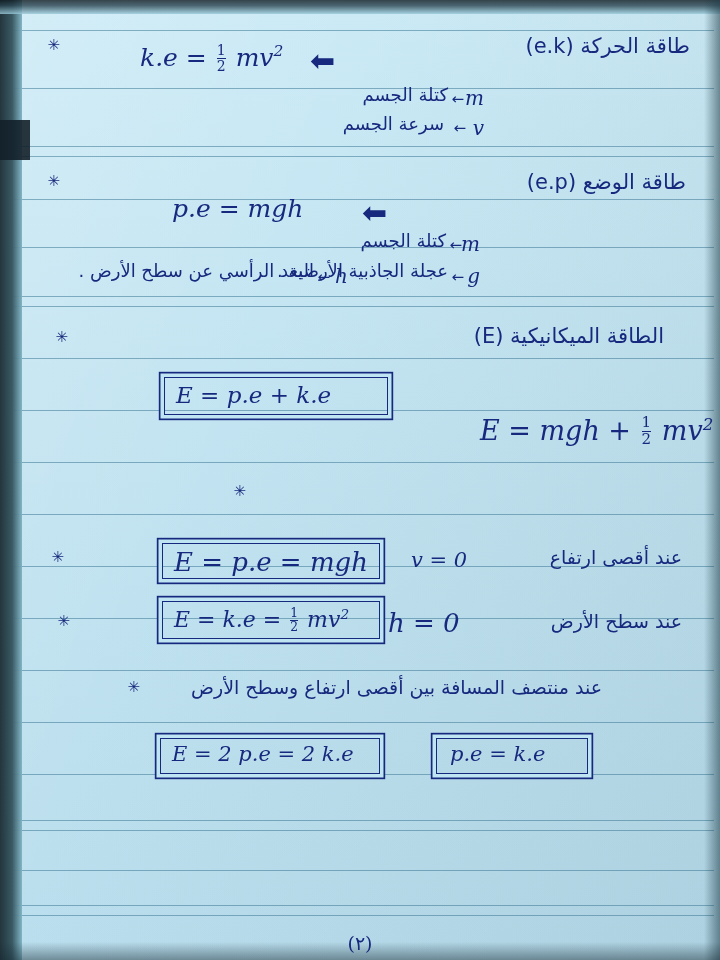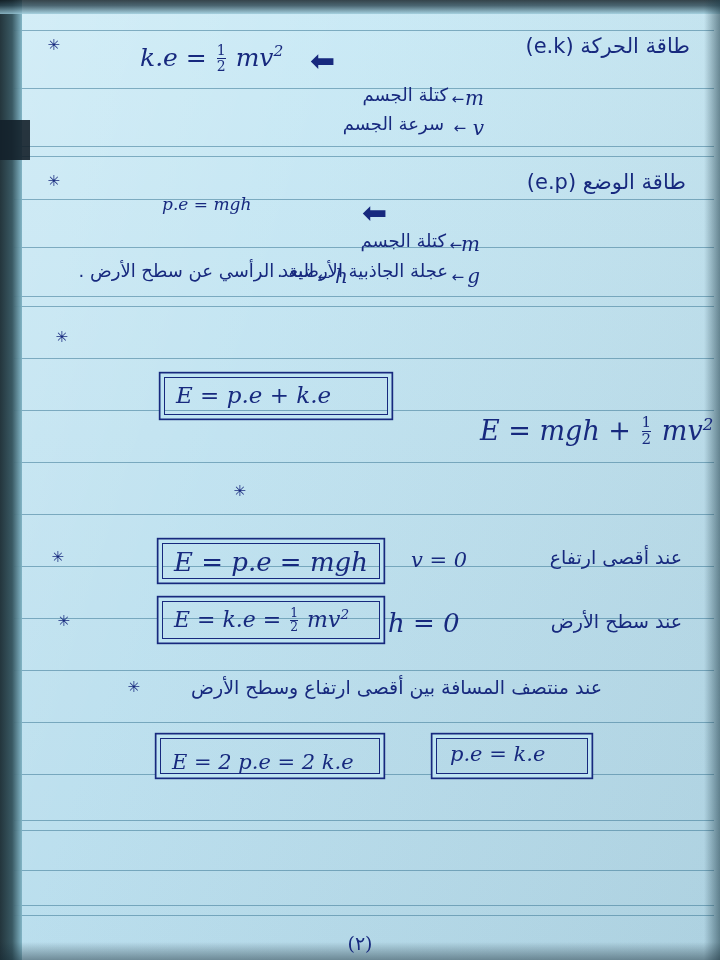--- a/index.html
+++ b/index.html
@@ -191,36 +191,37 @@
     <div class="smallarrow" style="right:256px; top:92px;">←</div>
     <div class="hw ar" style="right:272px; top:86px; font-size:18px;">كتلة الجسم</div>
 
     <div class="hw eq" style="right:236px; top:118px; font-size:20px;">v</div>
     <div class="smallarrow" style="right:254px; top:121px;">←</div>
     <div class="hw ar" style="right:276px; top:115px; font-size:18px;">سرعة الجسم</div>
 
     <div class="hw ar" style="right:34px; top:172px; font-size:21px;">طاقة الوضع (p.e)</div>
     <div class="hw star" style="right:660px; top:174px; font-size:15px;">✳</div>
 
-    <div class="hw eq" style="left:162px; top:196px; font-size:17px;text-align:right;">p.e = mgh</div>
+    <div class="hw eq" style="left:172px; top:196px; font-size:25px;text-align:right;">p.e = mgh</div>
 
     <div class="arrow" style="left:362px; top:198px;">⬅</div>
 
     <div class="hw eq" style="right:240px; top:234px; font-size:20px;">m</div>
     <div class="smallarrow" style="right:258px; top:238px;">←</div>
     <div class="hw ar" style="right:274px; top:232px; font-size:18px;">كتلة الجسم</div>
 
     <div class="hw eq" style="right:240px; top:266px; font-size:20px;">g</div>
     <div class="smallarrow" style="right:256px; top:270px;">←</div>
     <div class="hw ar" style="right:272px; top:262px; font-size:18px;">عجلة الجاذبية الأرضية .</div>
 
     <div class="hw eq" style="right:372px; top:266px; font-size:20px;">h</div>
     <div class="smallarrow" style="right:390px; top:270px;">←</div>
     <div class="hw ar" style="right:406px; top:262px; font-size:18px;">البعد الرأسي عن سطح الأرض .</div>
 
+    <div class="hw ar" style="right:56px; top:326px; font-size:21px;">الطاقة الميكانيكية (E)</div>
     <div class="hw star" style="right:652px; top:330px; font-size:15px;">✳</div>
 
     <div class="box" style="left:164px; top:377px; width:222px; height:36px;"></div>
     <div class="hw eq" style="left:176px; top:384px; font-size:23px;">E =  p.e  +  k.e</div>
 
     <div class="hw eq" style="left:480px; top:416px; font-size:27px;">
       <span>E = mgh +</span>
       <span class="frac">
         <span class="num">1</span>
         <span class="den">2</span>
@@ -248,20 +249,20 @@
         <span class="num">1</span>
         <span class="den">2</span>
       </span>
       <span>mv</span><span class="sup">2</span>
     </div>
 
     <div class="hw ar" style="right:118px; top:678px; font-size:19px;">عند منتصف المسافة بين أقصى ارتفاع وسطح الأرض</div>
     <div class="hw star" style="right:580px; top:680px; font-size:15px;">✳</div>
 
     <div class="box" style="left:160px; top:738px; width:218px; height:34px;"></div>
-    <div class="hw eq" style="left:172px; top:744px; font-size:21px;margin-top:8px;">E = 2 p.e = 2 k.e</div>
+    <div class="hw eq" style="left:172px; top:744px; font-size:21px;">E = 2 p.e = 2 k.e</div>
 
     <div class="box" style="left:436px; top:738px; width:150px; height:34px;"></div>
     <div class="hw eq" style="left:450px; top:744px; font-size:21px;">p.e  =  k.e</div>
 
     <div class="pagenum" style="top:932px;">(٢)</div>
   </div>
 </div>
 
 </body></html>

